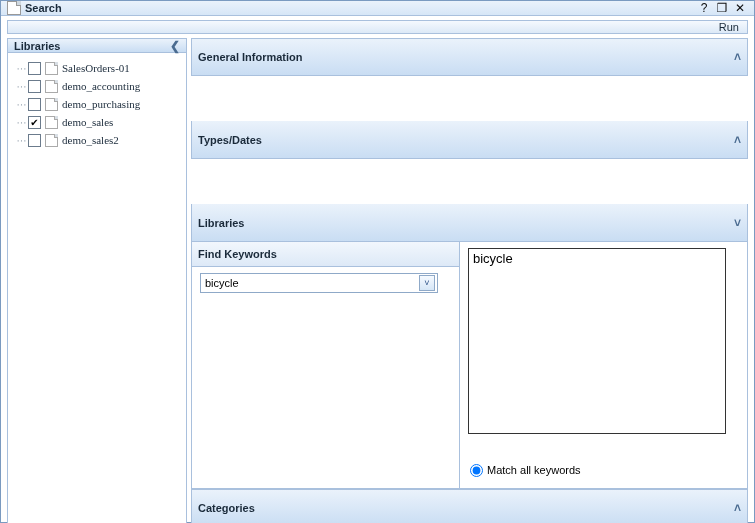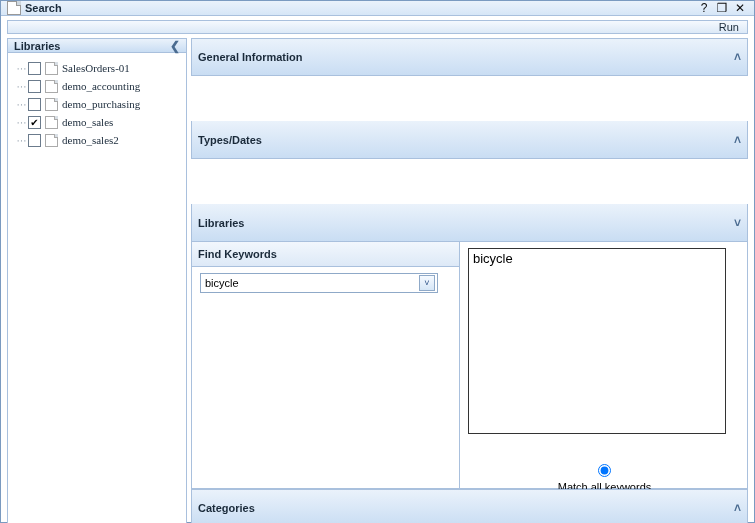--- a/index.html
+++ b/index.html
@@ -36,21 +36,21 @@
 .find-body { flex: 1; padding: 6px 8px; background: #fff; }
 .path-link { color: #2a4f86; cursor: pointer; display: inline-flex; align-items: center; gap: 4px; margin-bottom: 8px; }
 .path-link .tri { font-size: 8px; color: #4a6b90; }
 .combo { width: 238px; height: 20px; border: 1px solid #8fa9c8; background: #fff; display: flex; align-items: center; padding: 0 2px 0 4px; }
 .combo input { flex: 1; border: none; outline: none; font-size: 11px; height: 16px; }
 .combo .dd { width: 16px; height: 16px; border: 1px solid #8fa9c8; background: linear-gradient(#f6faff,#d6e6f7); display: flex; align-items: center; justify-content: center; font-size: 9px; color: #2a4f86; cursor: pointer; }
 .sel-col { flex: 1; display: flex; flex-direction: column; }
 .sel-body { flex: 1; padding: 6px 8px; background: #fff; display: flex; flex-direction: column; }
 .sel-text { width: 258px; height: 186px; border: 1px solid #333; padding: 2px 4px; font-size: 13px; font-family: Arial, sans-serif; resize: none; outline: none; position: relative; }
 .radio-group { margin-top: 30px; padding-left: 2px; }
-.radio-row { display: flex; align-items: center; height: 18px; gap: 4px; font-size: 13px; font-family: Arial, sans-serif; color: #000; flex-direction: column; }
+.radio-row { display: flex; align-items: flex-start; height: 18px; gap: 4px; font-size: 13px; font-family: Arial, sans-serif; color: #000; }
 .radio-row input { width: 13px; height: 13px; cursor: pointer; }
 </style>
 </head>
 <body>
 
 <div class="window">
   <div class="titlebar">
     <div class="doc-icon"></div>
     <div class="title">Search</div>
     <div class="spacer"></div>

